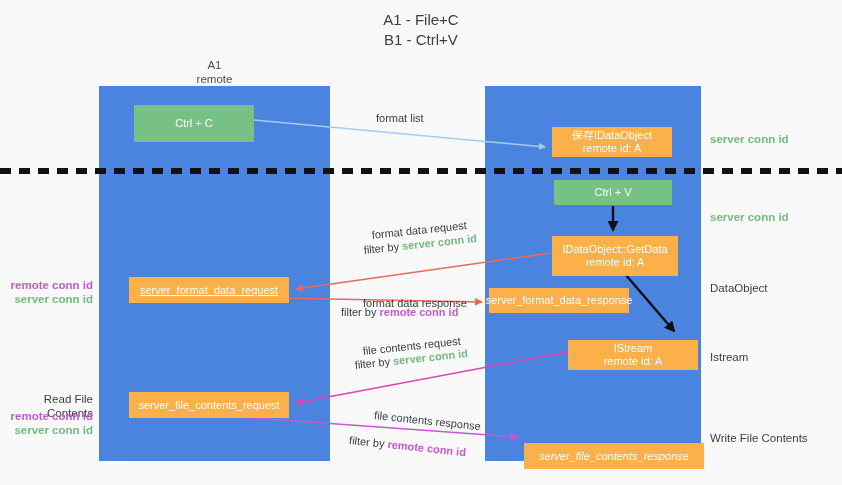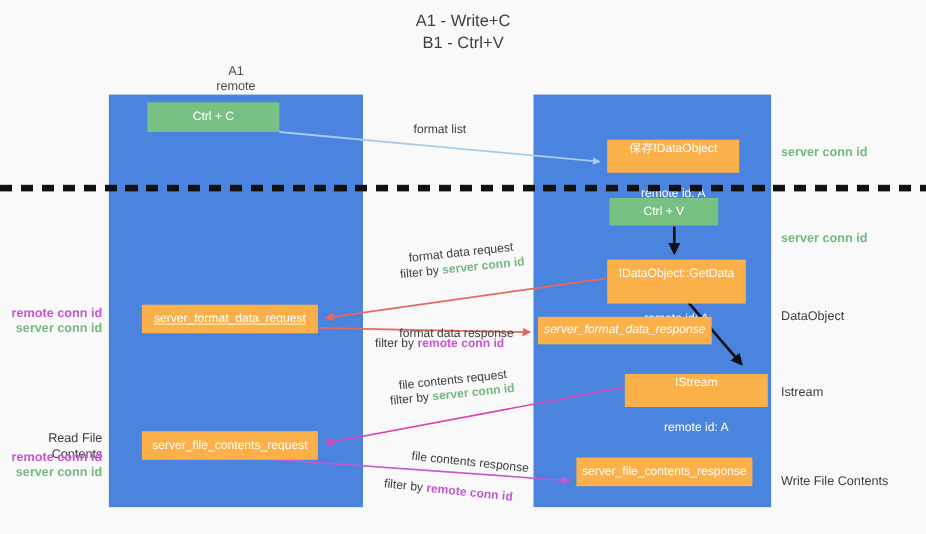--- a/index.html
+++ b/index.html
@@ -49,32 +49,32 @@
     display: flex; flex-direction: column;
     align-items: center; justify-content: center;
     color: #ffffff;
     font-size: 11px;
     line-height: 13px;
     text-align: center;
     padding: 2px 4px;
   }
   .box.green  { background: #78c184; }
   .box.orange { background: #fbb049; }
-  .box .l2 { display: block; margin-top: 28px; }
-
-  
-  #box-ctrl-c   { left: 134px; top: 93px; width: 120px; height: 27px; }
+  .box .l2 { display: block; }
+
+  
+  #box-ctrl-c   { left: 134px; top: 105px; width: 120px; height: 37px; }
   #box-save-ido { left: 552px; top: 127px; width: 120px; height: 30px; }
-  #box-ctrl-v   { left: 554px; top: 180px; width: 99px; height: 25px; }
+  #box-ctrl-v   { left: 554px; top: 180px; width: 118px; height: 25px; }
   #box-getdata  { left: 552px; top: 236px; width: 126px; height: 40px; }
   #box-sfdreq   { left: 129px; top: 277px; width: 160px; height: 26px; text-decoration: underline; }
-  #box-sfdresp  { left: 489px; top: 288px; width: 158px; height: 25px; font-style: italic; }
+  #box-sfdresp  { left: 489px; top: 288px; width: 140px; height: 25px; }
   #box-istream  { left: 568px; top: 340px; width: 130px; height: 30px; }
   #box-sfcreq   { left: 129px; top: 392px; width: 160px; height: 26px; }
-  #box-sfcresp  { left: 524px; top: 416px; width: 160px; height: 26px; }
+  #box-sfcresp  { left: 524px; top: 443px; width: 180px; height: 26px; font-style: italic; }
 
   
   .right-label {
     font-size: 11.5px;
     line-height: 14px;
   }
   .conn-green  { color: #76b97f; font-weight: bold; }
   .conn-purple { color: #c45ad0; font-weight: bold; }
   .plain-label { color: #3c4043; }
 
@@ -127,21 +127,21 @@
     width: 842px; height: 485px;
     pointer-events: none;
   }
 </style>
 </head>
 <body>
 
 <div id="stage">
 
   <div class="abs" id="title-block">
-    <div>A1 - Write+C</div>
+    <div>A1 - File+C</div>
     <div>B1 - Ctrl+V</div>
   </div>
 
   <div class="abs col-header" id="header-a1">
     <div>A1</div>
     <div>remote</div>
   </div>
 
   <div class="abs lane" id="lane-a1"></div>
   <div class="abs lane" id="lane-b1"></div>

